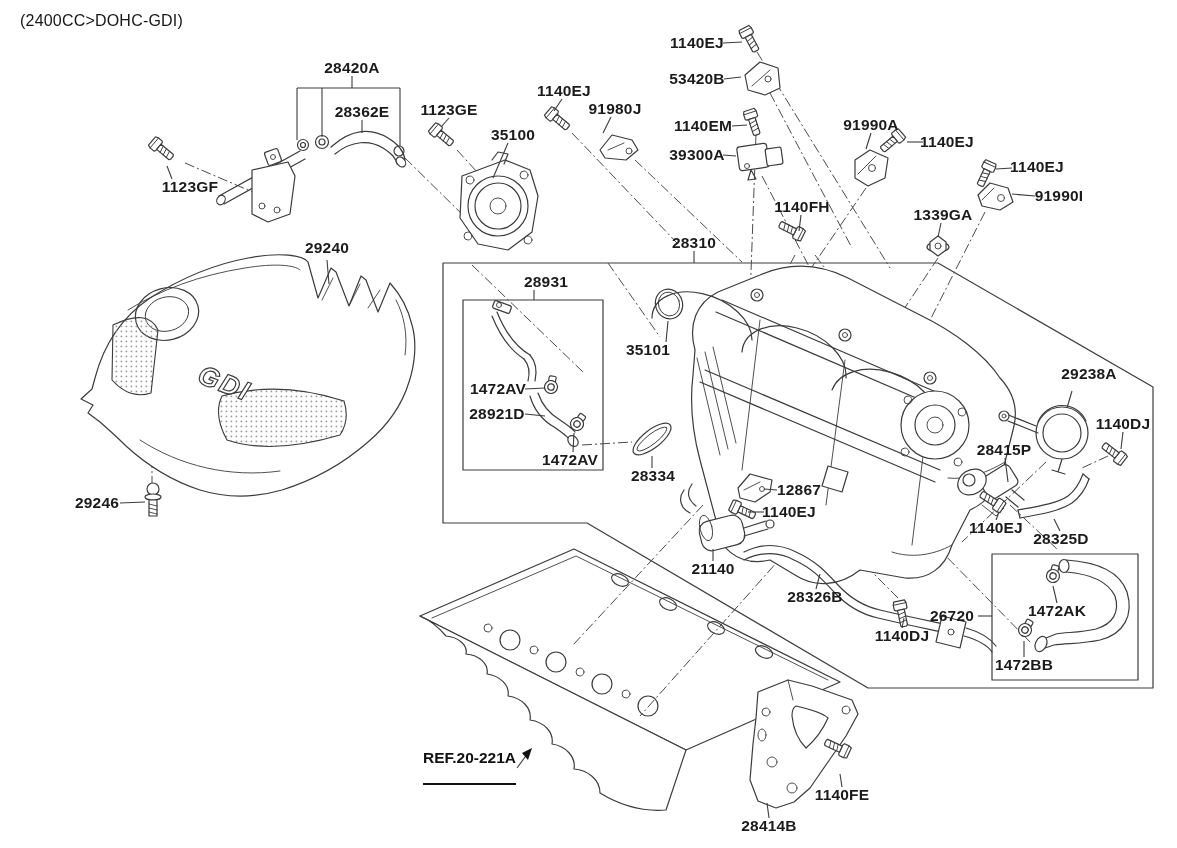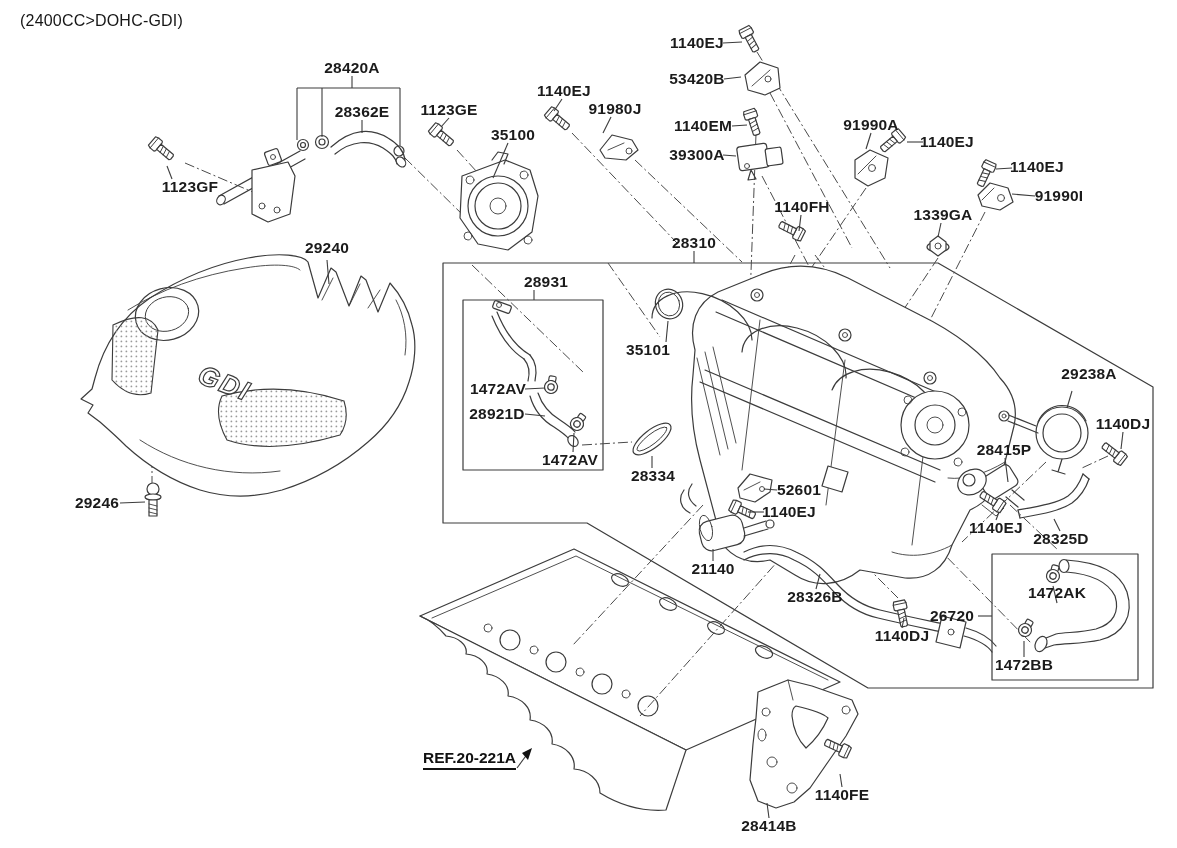--- a/index.html
+++ b/index.html
@@ -16,21 +16,21 @@
   .dots{fill:url(#dotpat);stroke:#3c3c3c;stroke-width:1.1;}
   #diagram-title{
     position:absolute;font-size:16px;color:#161616;letter-spacing:0.2px;white-space:nowrap;
   }
   .part-label{
     position:absolute;transform:translate(-50%,-50%);font-size:15.5px;color:#1b1b1b;
     white-space:nowrap;letter-spacing:0.2px;cursor:pointer;font-weight:bold;
   }
   #ref-note{
     position:absolute;font-size:15.5px;font-weight:bold;color:#111;
-    border-bottom:2px solid #111;padding-bottom:1px;white-space:nowrap;cursor:pointer;
+    border-bottom:2px solid #111;padding-bottom:16px;white-space:nowrap;cursor:pointer;
   }
   .gdi-text{
     font-family:"Liberation Sans", sans-serif;font-weight:bold;font-style:italic;
     font-size:27px;letter-spacing:2px;fill:#ffffff;stroke:#3c3c3c;stroke-width:1.2;
   }
 </style>
 </head>
 <body>
 
 <div id="stage">
@@ -381,29 +381,29 @@
       <div class="part-label" style="left: 943px; top: 215px;">1339GA</div>
       <div class="part-label" style="left: 694px; top: 243px;">28310</div>
       <div class="part-label" style="left: 327px; top: 248px;">29240</div>
       <div class="part-label" style="left: 97px; top: 503px;">29246</div>
       <div class="part-label" style="left: 546px; top: 282px;">28931</div>
       <div class="part-label" style="left: 498px; top: 389px;">1472AV</div>
       <div class="part-label" style="left: 497px; top: 414px;">28921D</div>
       <div class="part-label" style="left: 570px; top: 460px;">1472AV</div>
       <div class="part-label" style="left: 648px; top: 350px;">35101</div>
       <div class="part-label" style="left: 653px; top: 476px;">28334</div>
-      <div class="part-label" style="left: 799px; top: 490px;">52601</div>
+      <div class="part-label" style="left: 799px; top: 490px;">12867</div>
       <div class="part-label" style="left: 789px; top: 512px;">1140EJ</div>
       <div class="part-label" style="left: 713px; top: 569px;">21140</div>
       <div class="part-label" style="left: 815px; top: 597px;">28326B</div>
       <div class="part-label" style="left: 902px; top: 636px;">1140DJ</div>
       <div class="part-label" style="left: 952px; top: 616px;">26720</div>
       <div class="part-label" style="left: 1072px; top: 374px; margin-left: 17px;">29238A</div>
       <div class="part-label" style="left: 1123px; top: 424px;">1140DJ</div>
       <div class="part-label" style="left: 1004px; top: 450px;">28415P</div>
       <div class="part-label" style="left: 996px; top: 528px;">1140EJ</div>
       <div class="part-label" style="left: 1061px; top: 539px;">28325D</div>
-      <div class="part-label" style="left: 1057px; top: 593px;">1472AK</div>
+      <div class="part-label" style="left: 1057px; top: 611px;">1472AK</div>
       <div class="part-label" style="left: 1024px; top: 665px;">1472BB</div>
       <div class="part-label" style="left: 842px; top: 795px;">1140FE</div>
       <div class="part-label" style="left: 769px; top: 826px;">28414B</div>
     </div>
 </div>
 
 </body></html>

